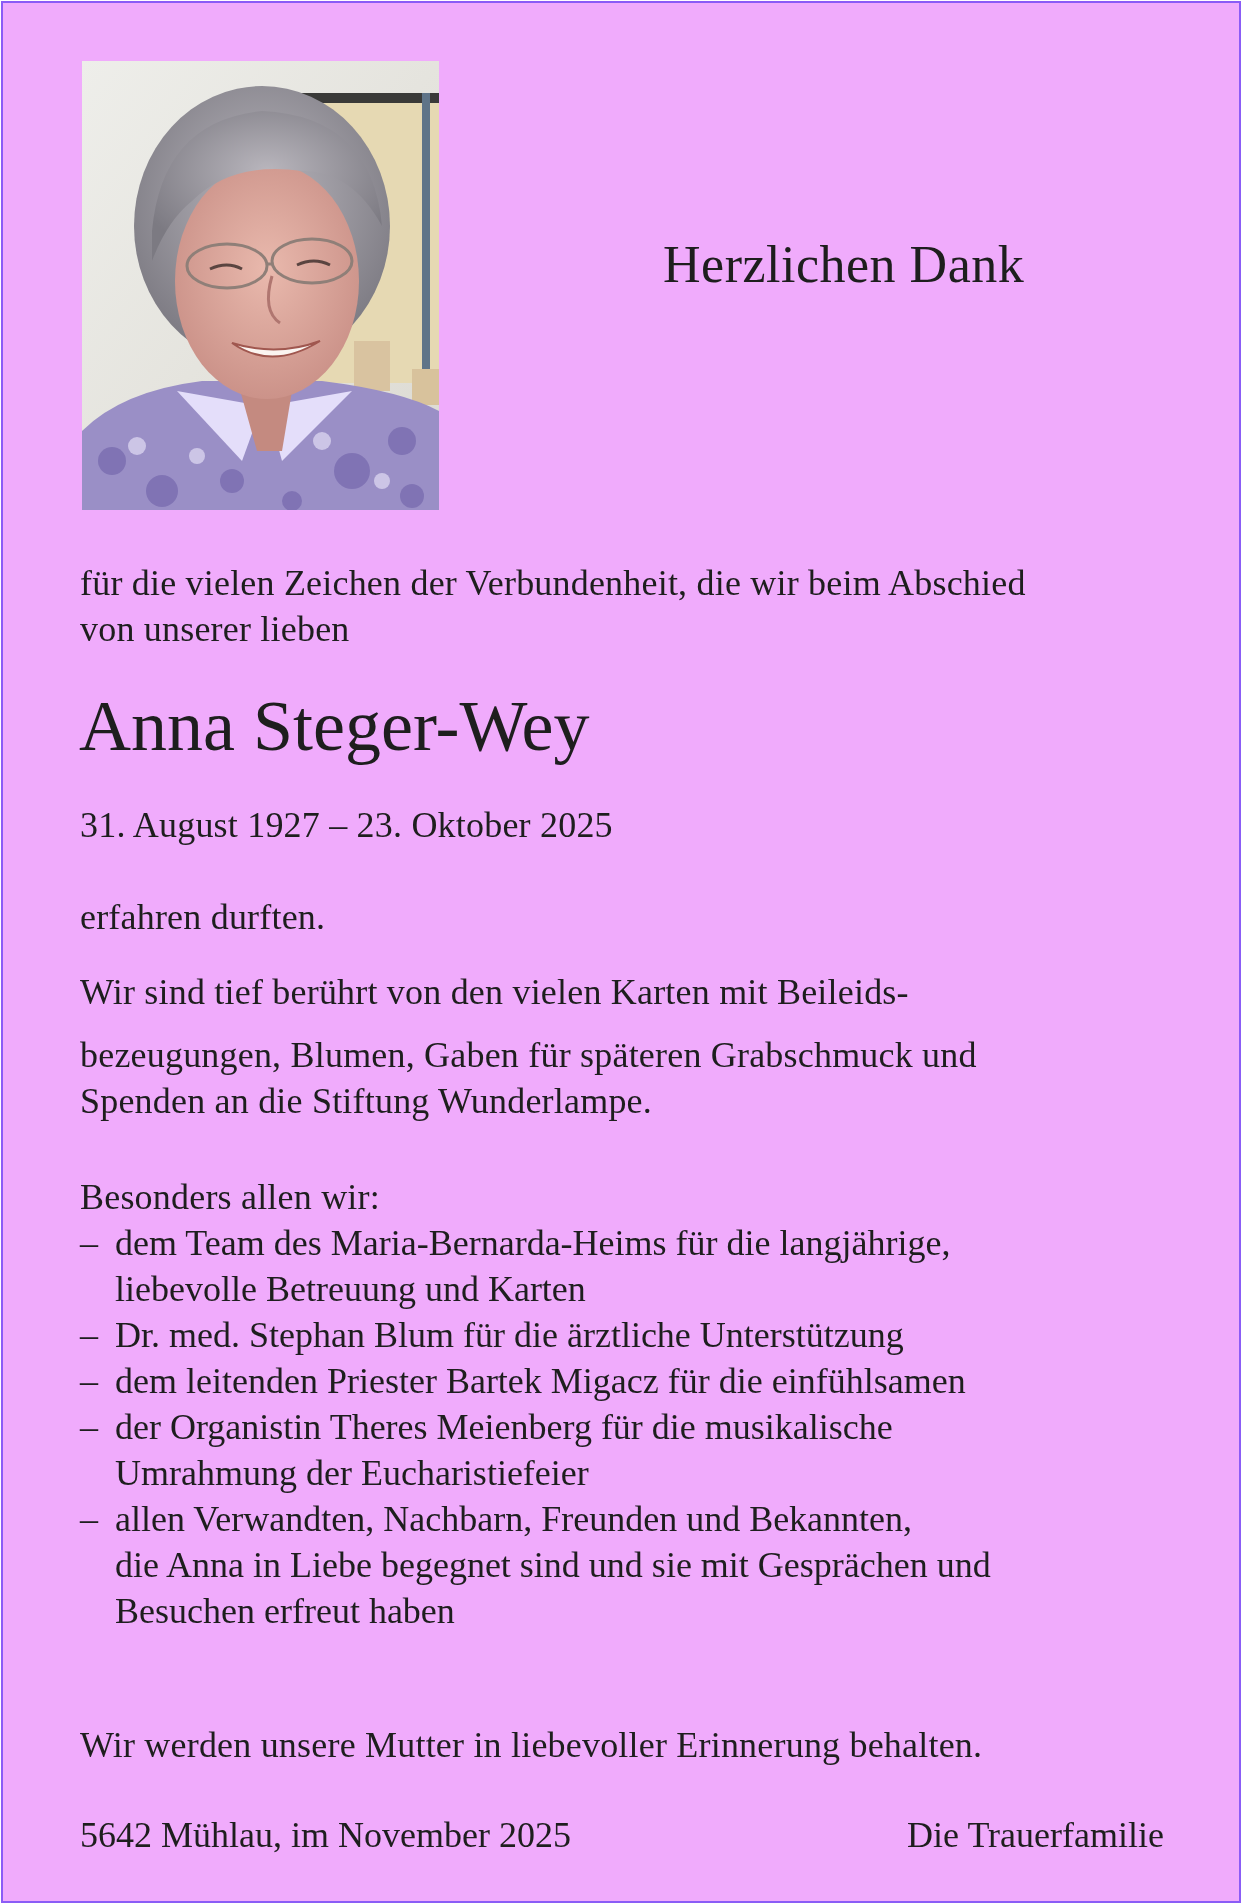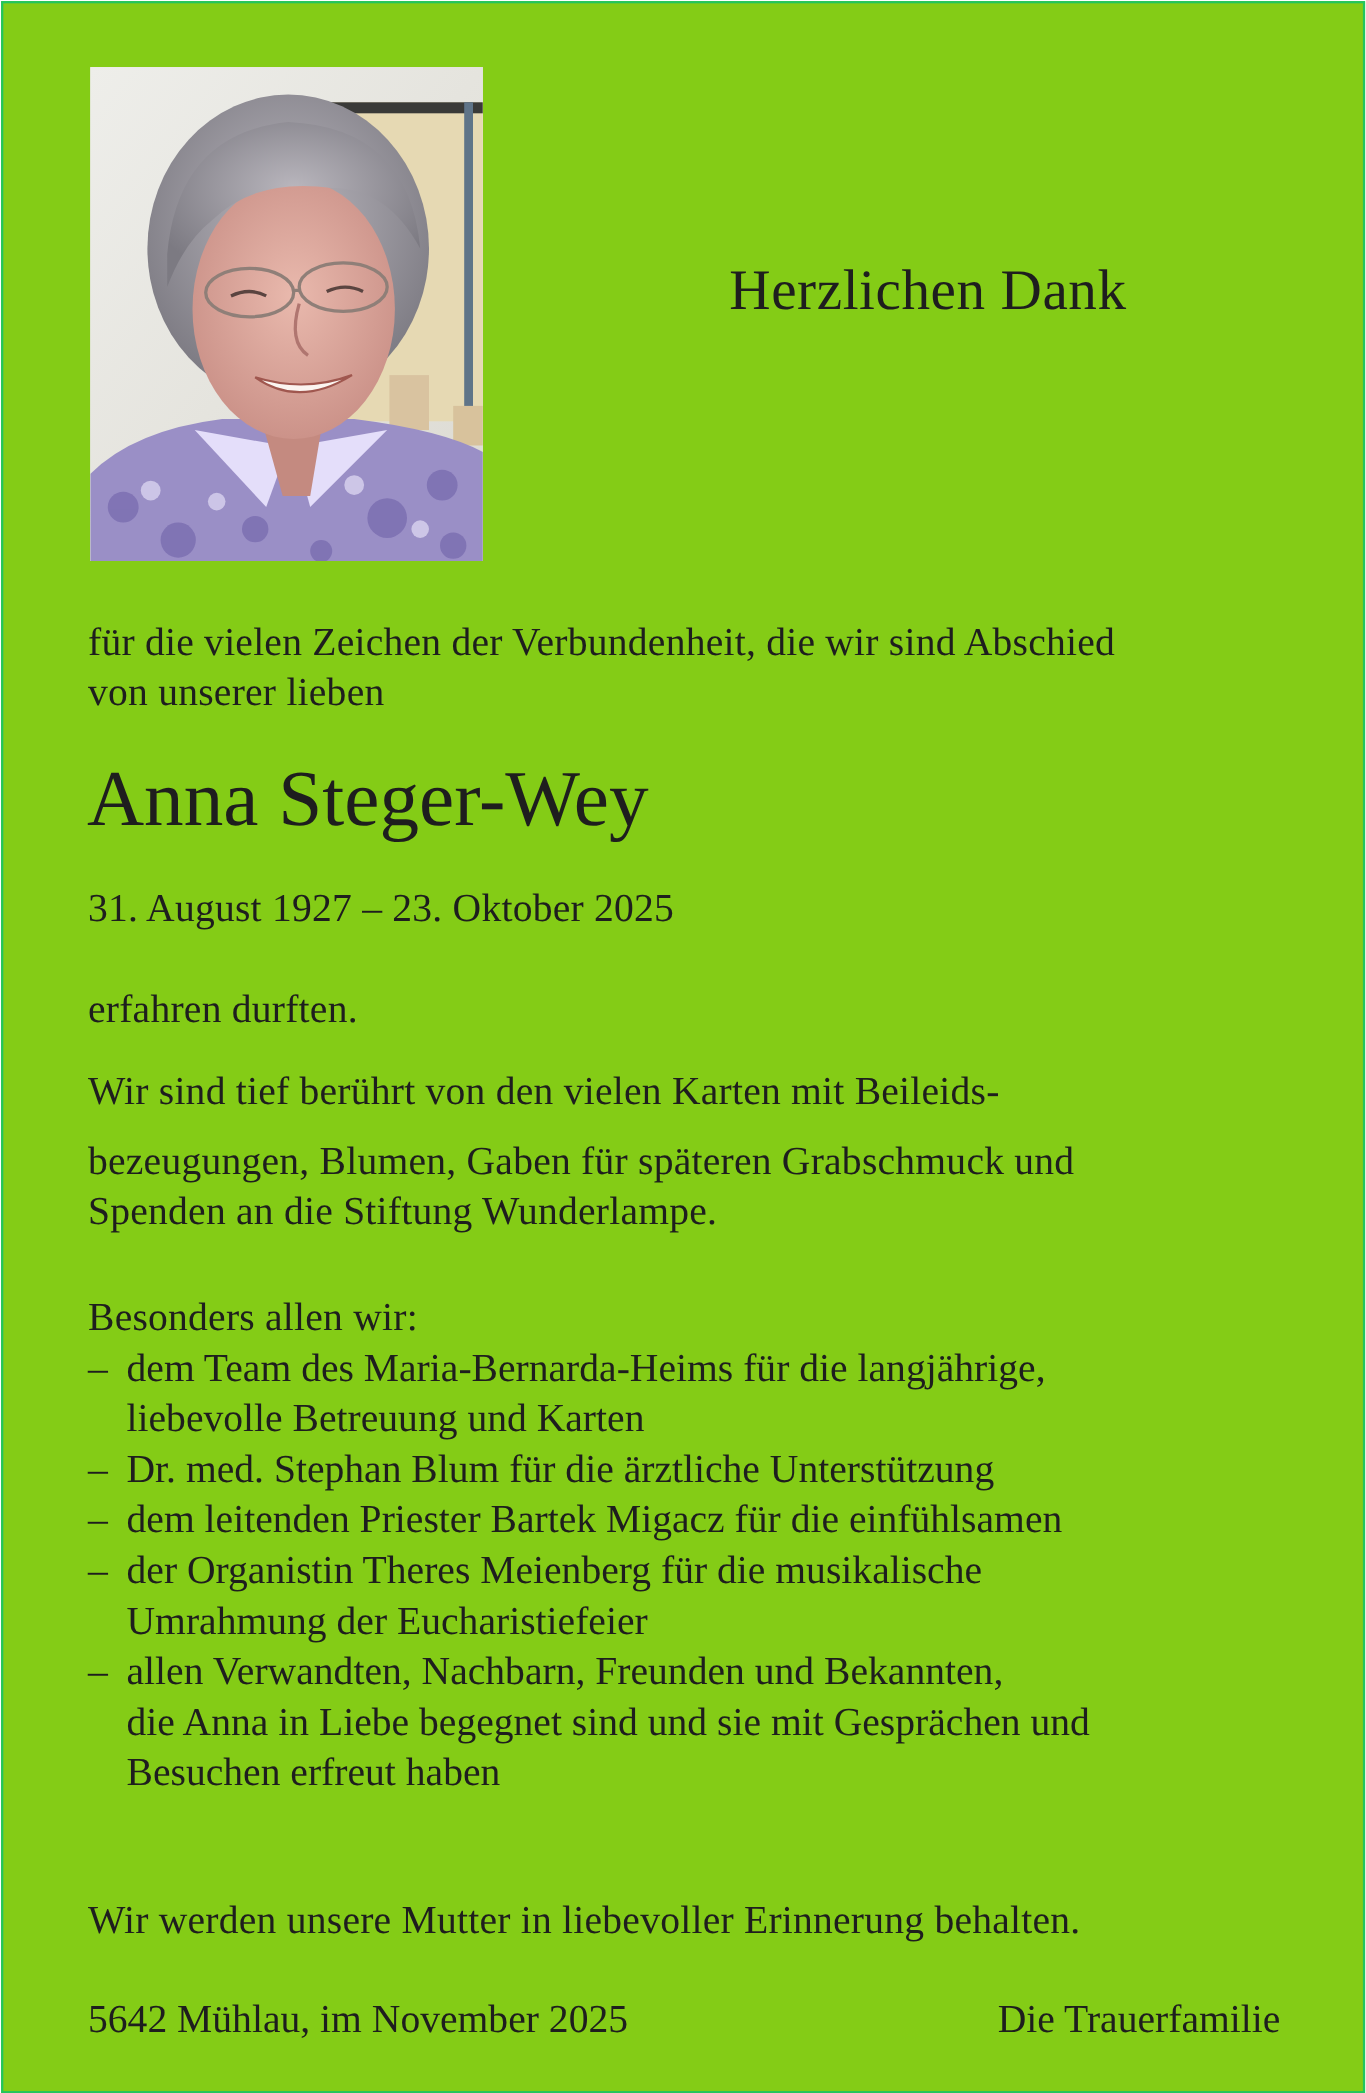--- a/index.html
+++ b/index.html
@@ -1,19 +1,19 @@
 <!DOCTYPE html>
 <html><head>
   <meta charset="utf-8">
   <style>
     html, body { margin: 0; padding: 0; background: #ffffff; }
     body { width: 1242px; height: 1903px; position: relative; overflow: hidden; }
     .frame {
       position: absolute; left: 1px; top: 1px; width: 1236px; height: 1898px;
-      border: 2px solid #22c55e; background: #84cc16;
+      border: 2px solid #8b5cf6; background: #f0abfc;
     }
     .serif { font-family: "Liberation Serif", "DejaVu Serif", serif; color: #1e1e1e; }
     .photo {
       position: absolute; left: 79px; top: 58px; width: 357px; height: 449px;
       overflow: hidden; background: #e9e8e4;
     }
     .photo svg { display: block; width: 100%; height: 100%; }
     .headline {
       position: absolute; left: 660px; top: 232px; font-size: 52px; line-height: 60px;
       letter-spacing: 0.5px; white-space: nowrap;
@@ -99,21 +99,21 @@
       <path d="M215 204 Q232 196 248 204" stroke="#5a4440" stroke-width="3" fill="none"></path>
 
       <path d="M190 215 Q180 250 198 262" stroke="#b07670" stroke-width="3" fill="none"></path>
 
       <path d="M150 282 Q190 310 238 280 Q195 296 150 282 Z" fill="#fbf4f0" stroke="#a0574f" stroke-width="2"></path>
     </svg>
   </div>
 
   <div class="headline serif">Herzlichen Dank</div>
 
-  <div class="txt serif" style="top:557px;">für die vielen Zeichen der Verbundenheit, die wir sind Abschied</div>
+  <div class="txt serif" style="top:557px;">für die vielen Zeichen der Verbundenheit, die wir beim Abschied</div>
   <div class="txt serif" style="top:603px;">von unserer lieben</div>
 
   <div class="name serif">Anna Steger-Wey</div>
 
   <div class="txt serif" style="top:799px;">31. August 1927 – 23. Oktober 2025</div>
 
   <div class="txt serif" style="top:891px;">erfahren durften.</div>
 
   <div class="txt serif" style="top:966px;">Wir sind tief berührt von den vielen Karten mit Beileids-</div>
   <div class="txt serif" style="top:1029px;">bezeugungen, Blumen, Gaben für späteren Grabschmuck und</div>

